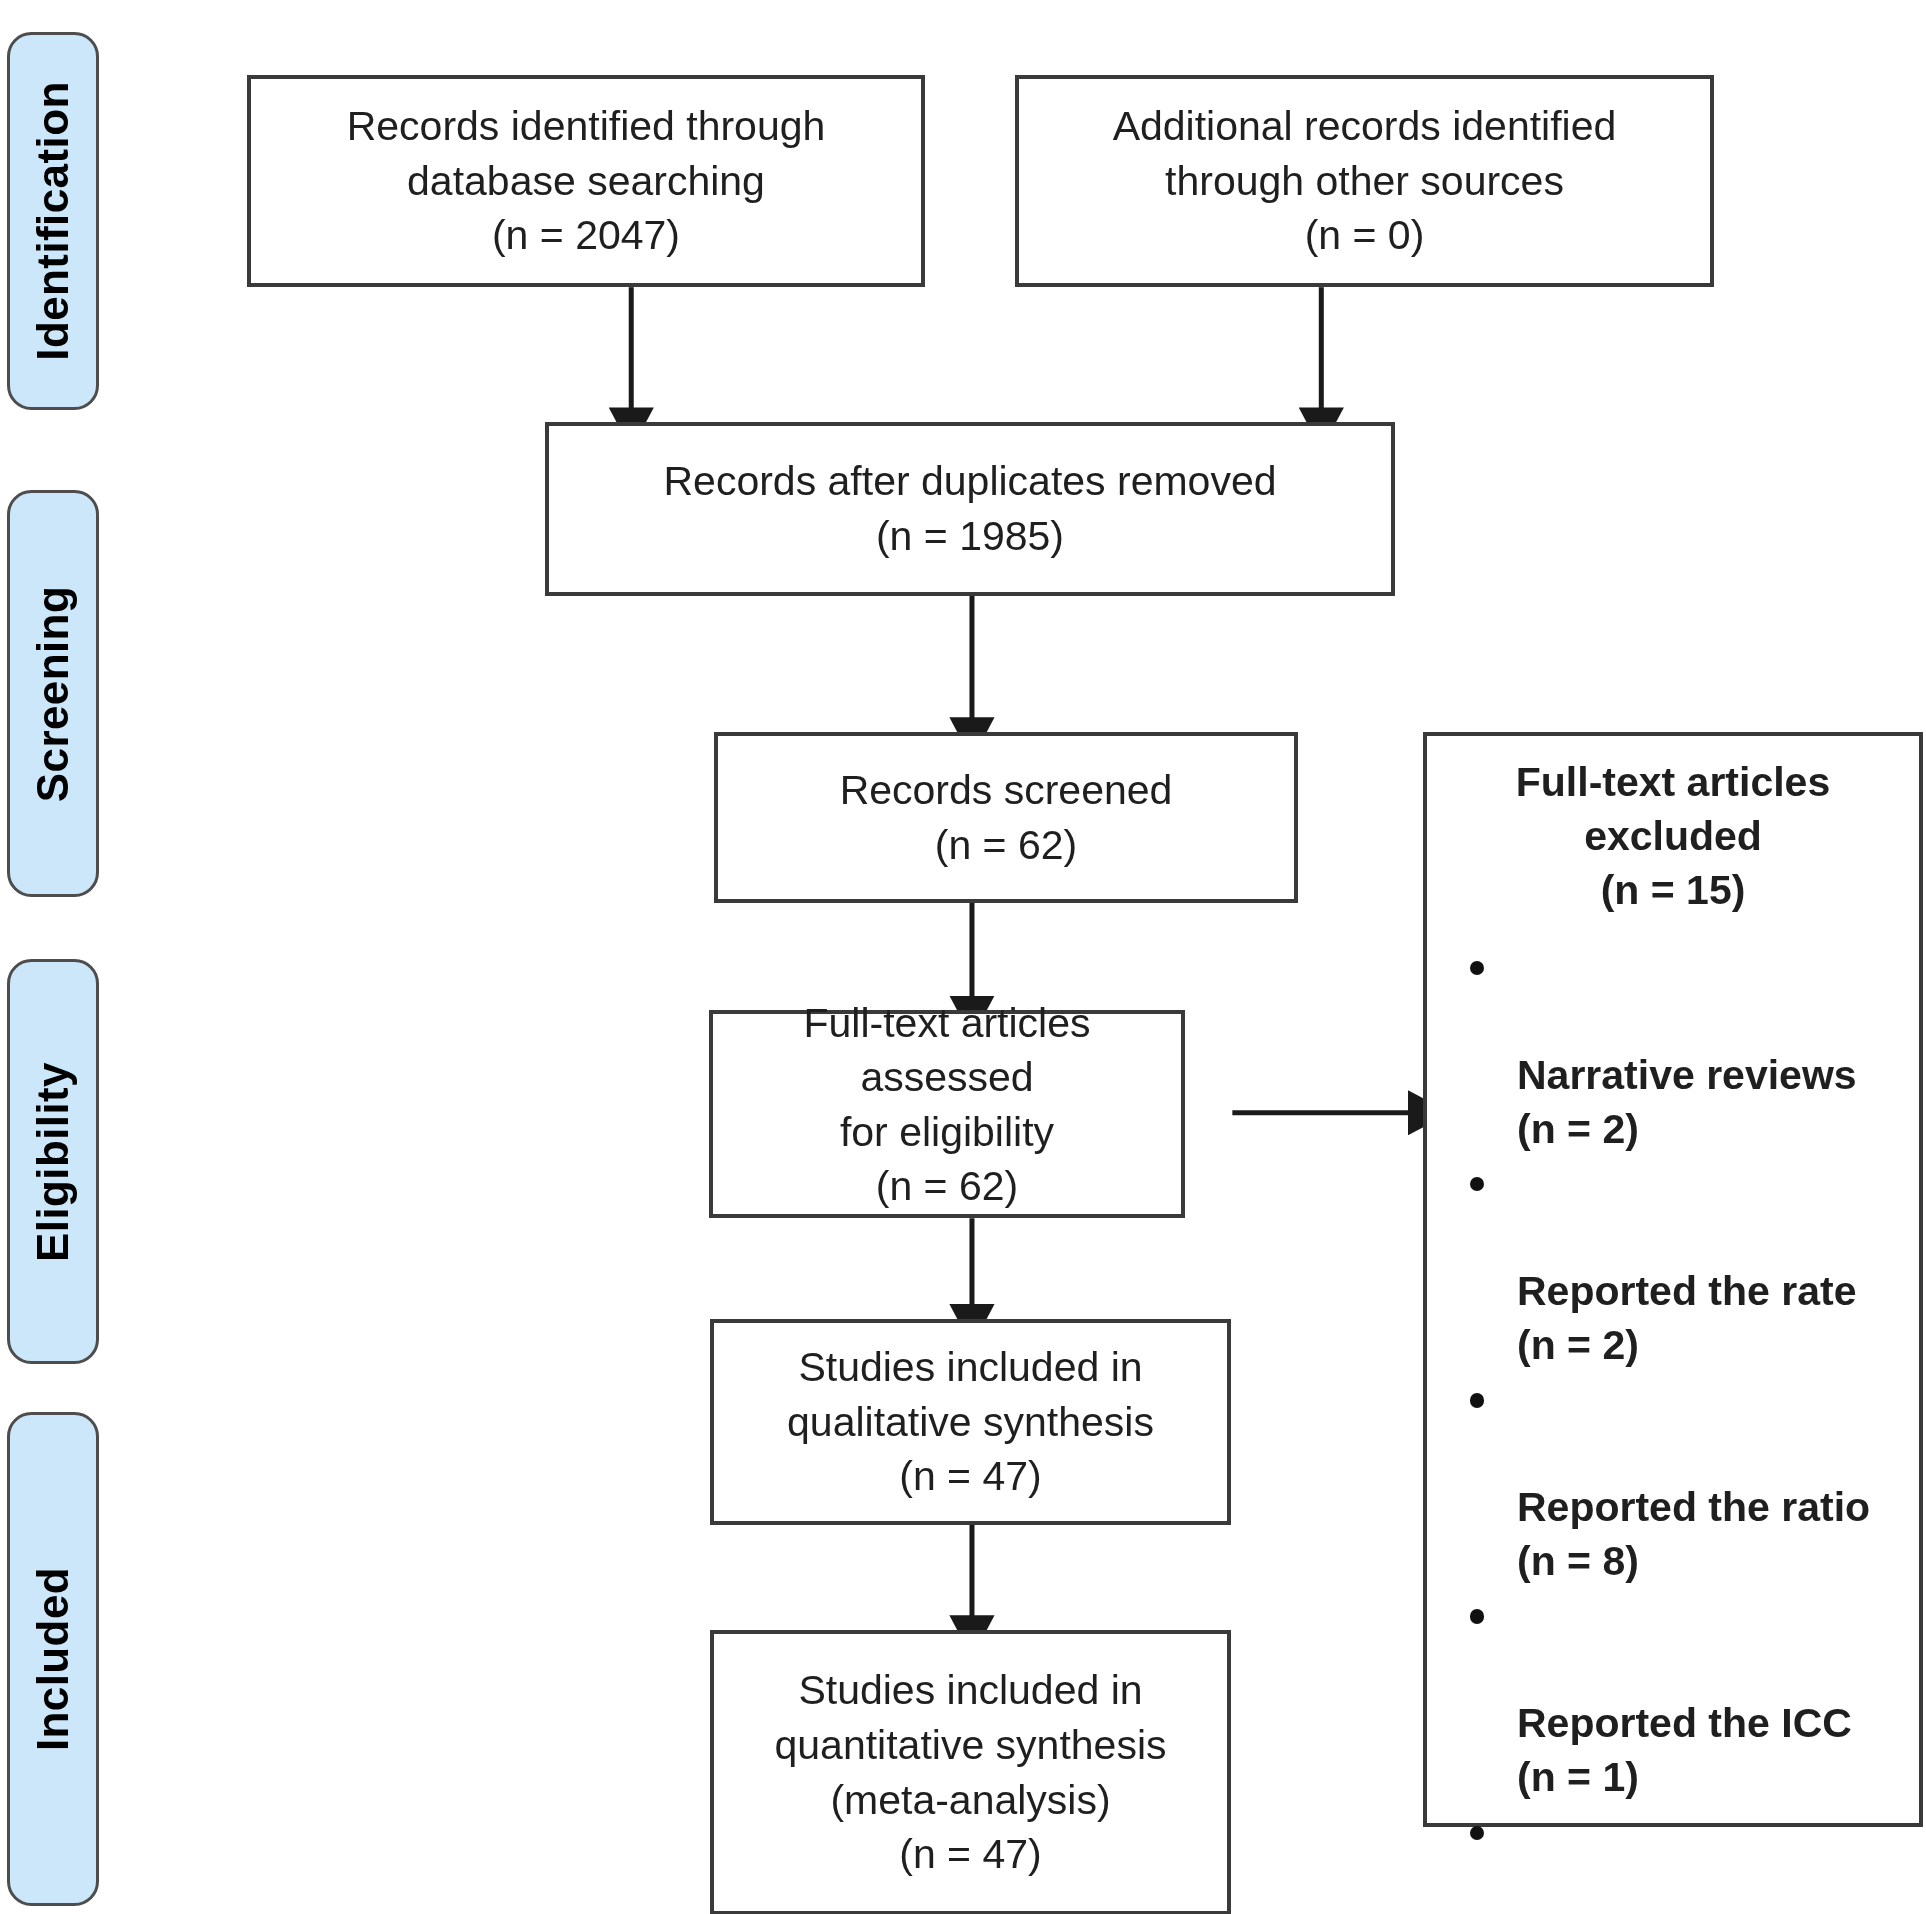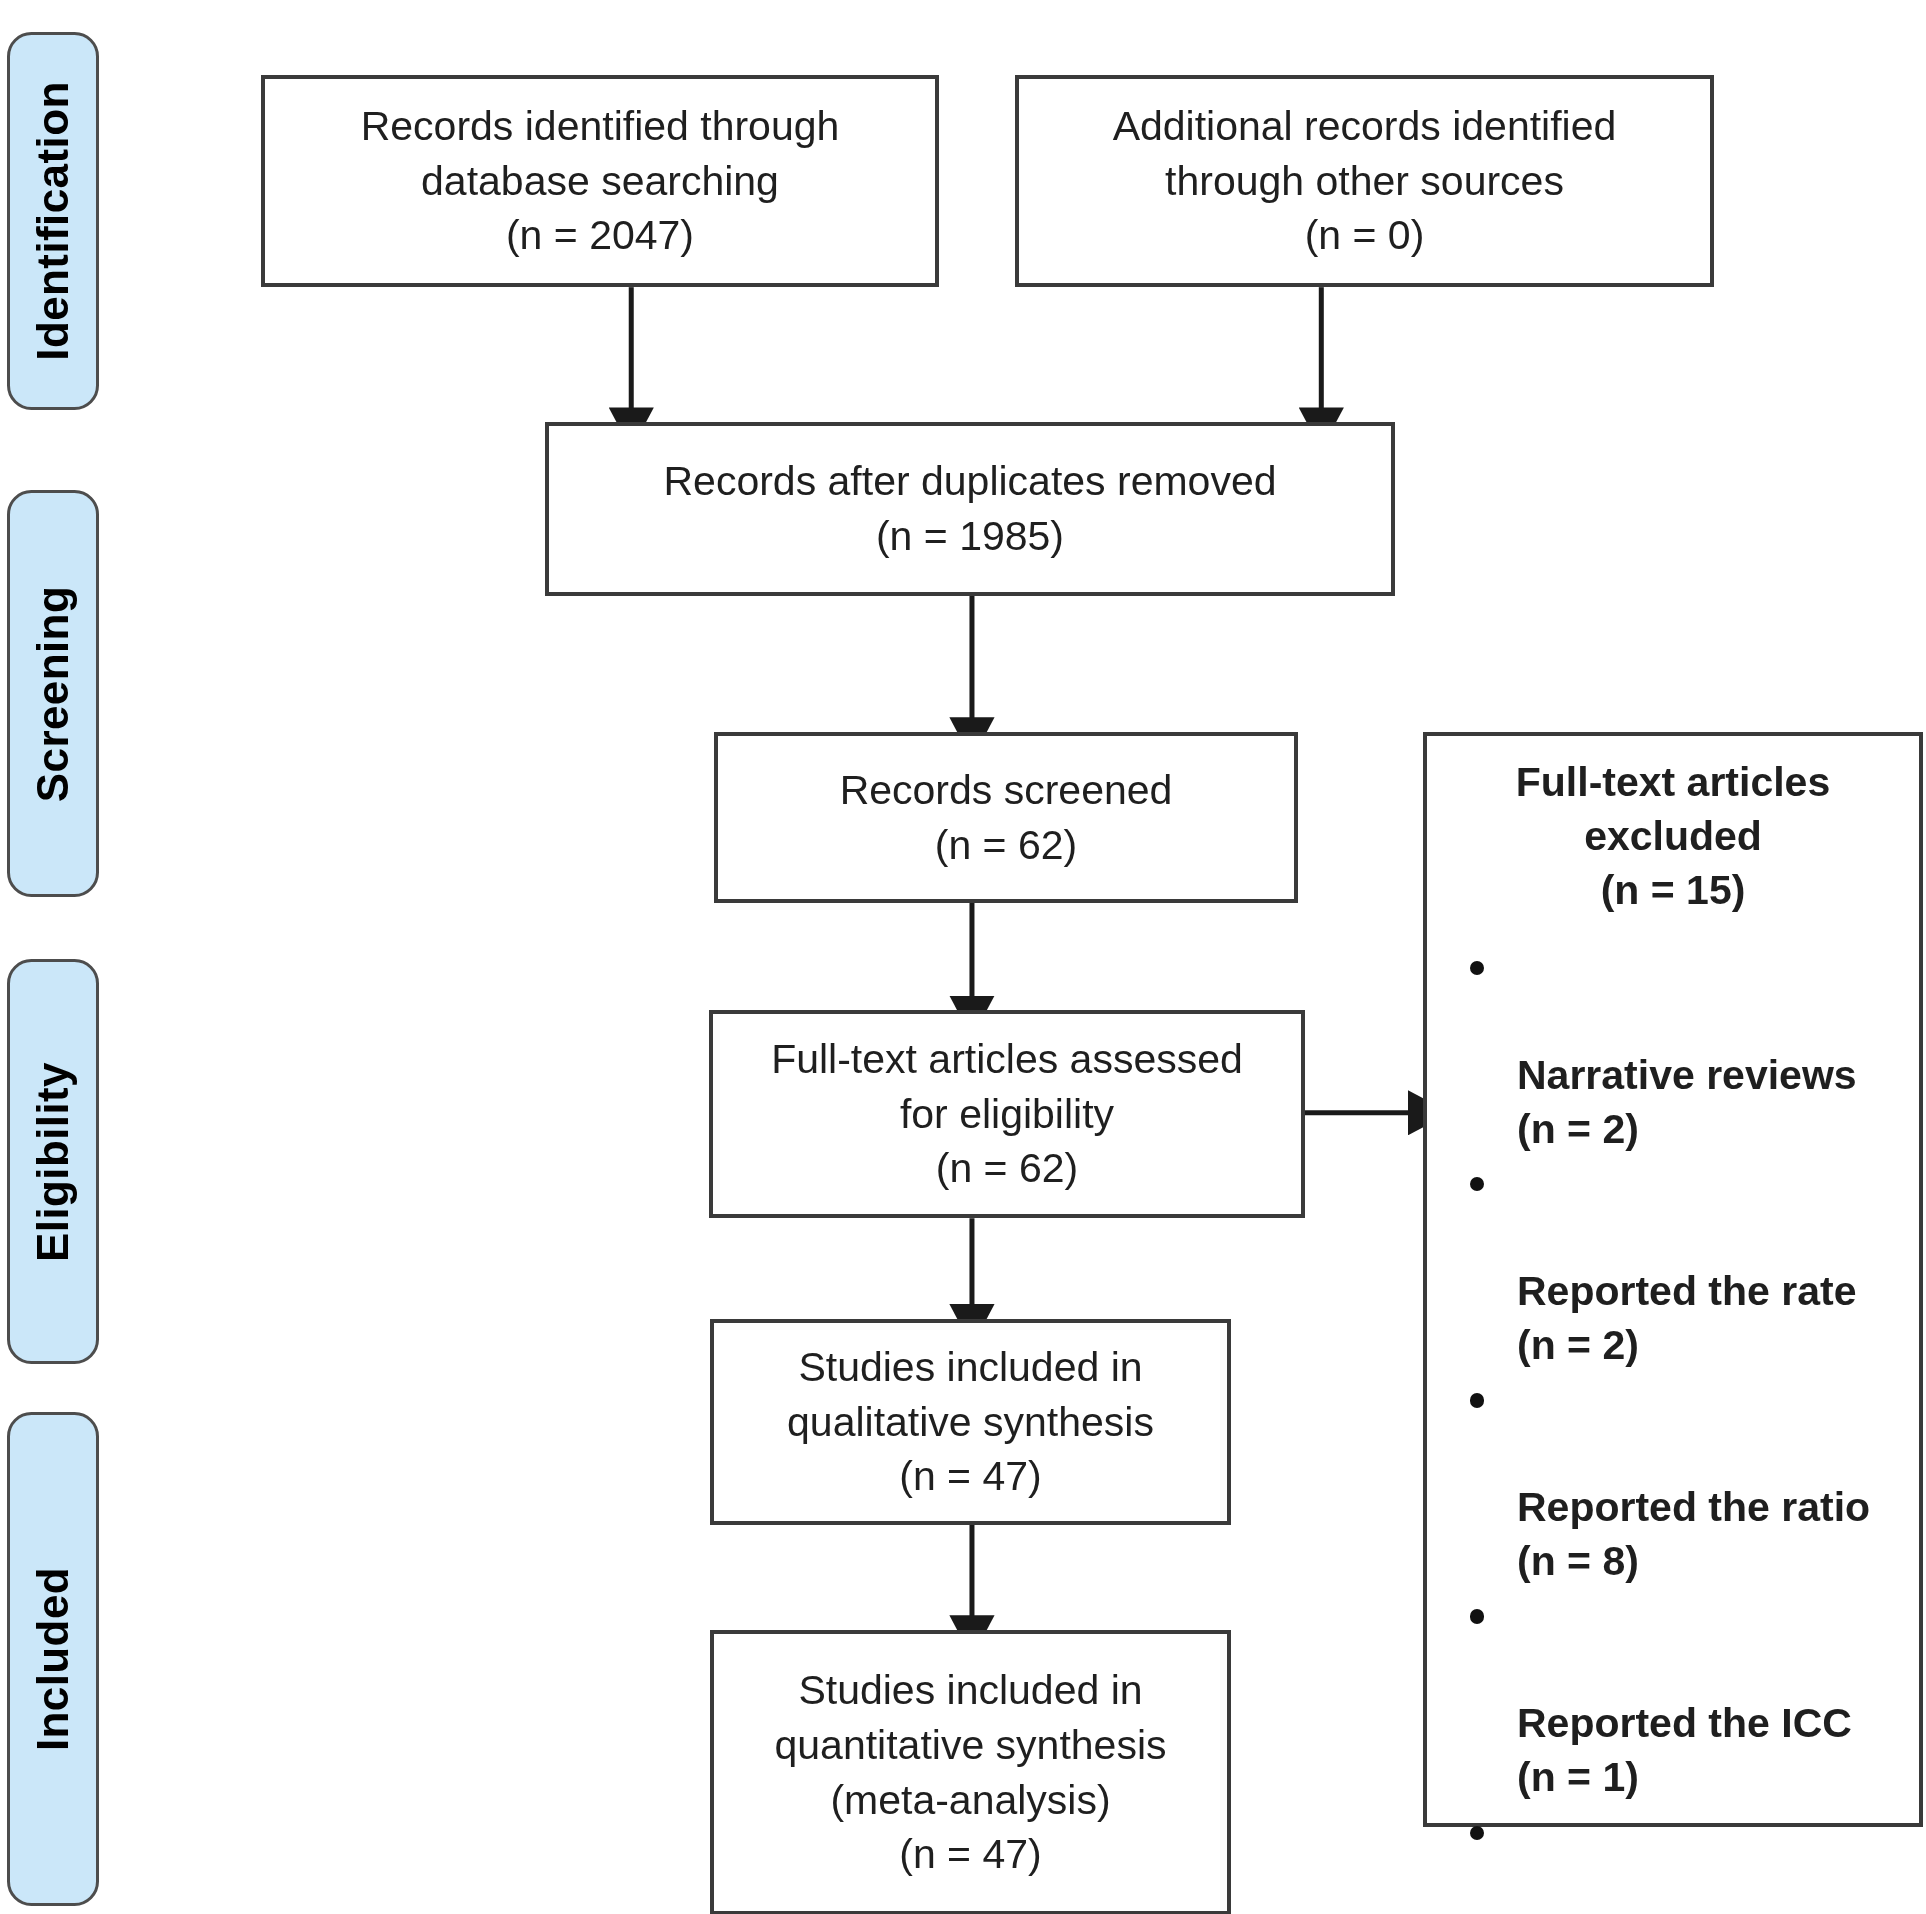--- a/index.html
+++ b/index.html
@@ -122,21 +122,21 @@
   </div>
 
   <div class="pill" style="left:7.2px;top:959px;width:92px;height:405px;">
     <span class="pill-text">Eligibility</span>
   </div>
 
   <div class="pill" style="left:7.2px;top:1412px;width:92px;height:494px;">
     <span class="pill-text">Included</span>
   </div>
 
-  <div class="fbox" style="left:261px;top:75px;width:678px;height:212px;">
+  <div class="fbox" style="left:247px;top:75px;width:678px;height:212px;">
     <span class="btext">Records identified through
 database searching
 (n = 2047)</span>
   </div>
 
   <div class="fbox" style="left:1015px;top:75px;width:699px;height:212px;">
     <span class="btext">Additional records identified
 through other sources
 (n = 0)</span>
   </div>
@@ -144,21 +144,21 @@
   <div class="fbox" style="left:545px;top:422px;width:850px;height:174px;">
     <span class="btext">Records after duplicates removed
 (n = 1985)</span>
   </div>
 
   <div class="fbox" style="left:714px;top:732px;width:584px;height:171px;">
     <span class="btext">Records screened
 (n = 62)</span>
   </div>
 
-  <div class="fbox" style="left:709px;top:1010px;width:596px;height:208px;">
+  <div class="fbox" style="left:709px;top:1010px;width:476px;height:208px;align-items:flex-end;">
     <span class="btext">Full-text articles assessed
 for eligibility
 (n = 62)</span>
   </div>
 
   <div class="fbox" style="left:710px;top:1319px;width:521px;height:206px;">
     <span class="btext">Studies included in
 qualitative synthesis
 (n = 47)</span>
   </div>

